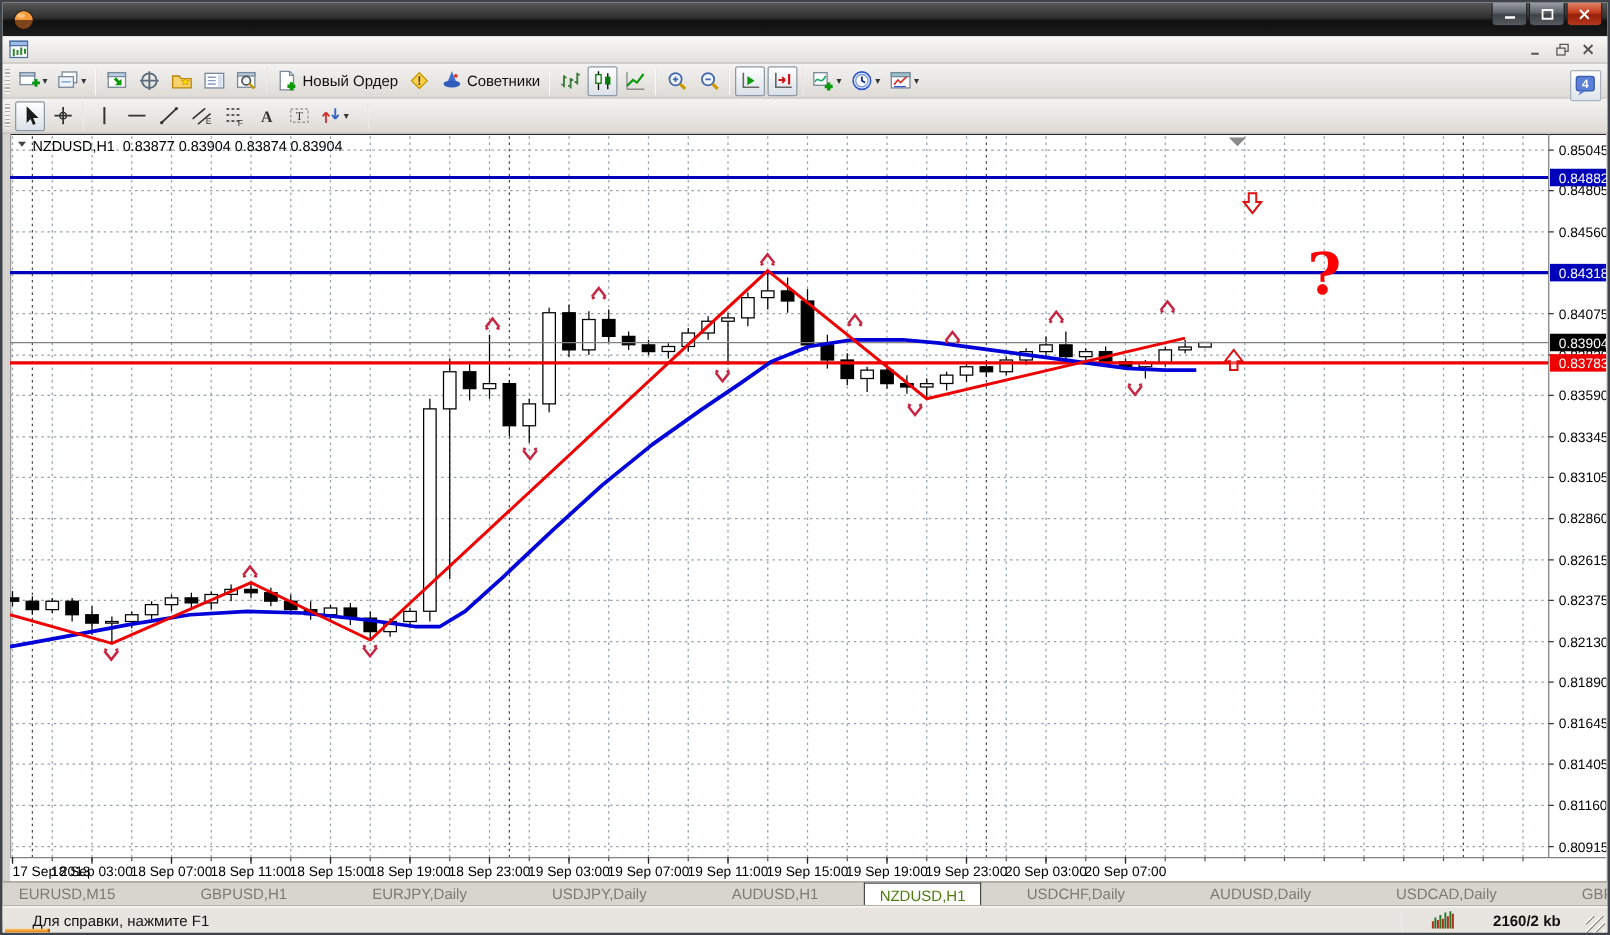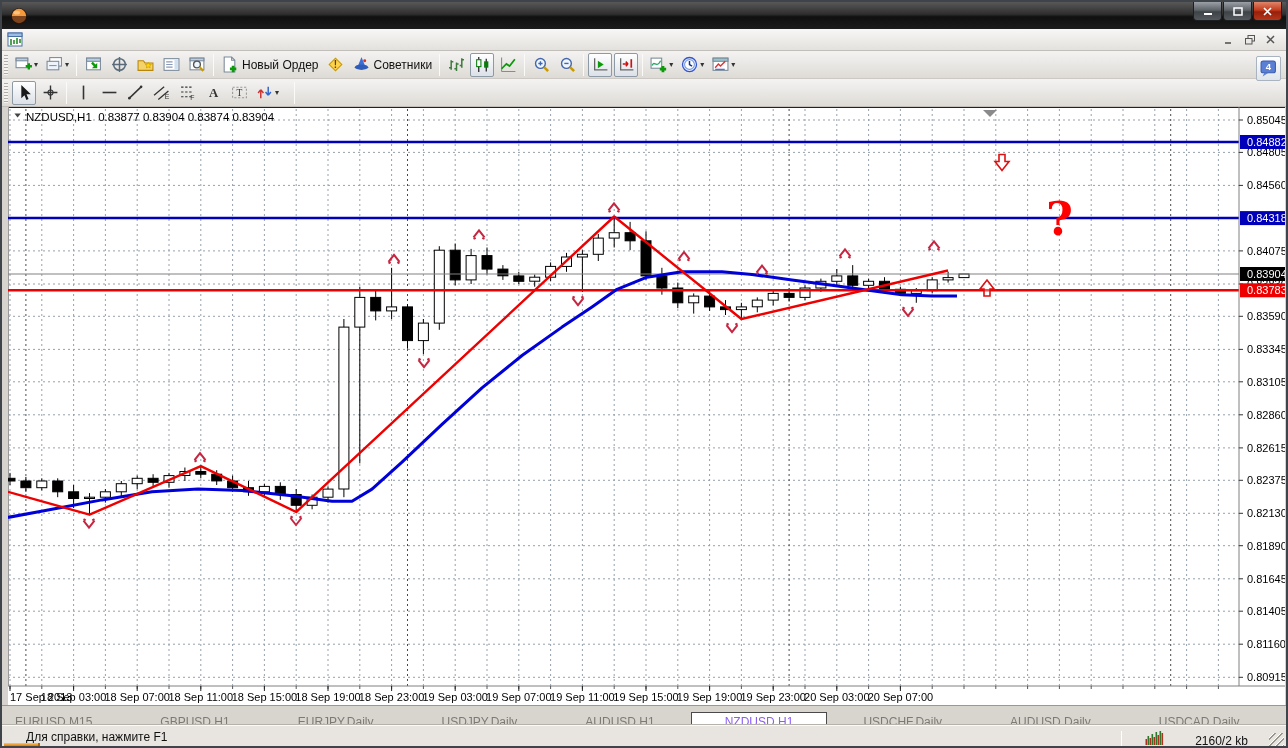--- a/index.html
+++ b/index.html
@@ -42,34 +42,34 @@
   .tfbtn{height:21px;min-width:27px;display:flex;align-items:center;justify-content:center;
     font-size:11px;color:#333;border:1px solid transparent;border-radius:2px;margin:0 1px;}
   .tfbtn.on{border:1px solid #8e99a6;background:linear-gradient(#ffffff,#e8ecf1);color:#000;}
   .community{position:absolute;right:5px;top:54px;width:25px;height:25px;
     border:1px solid #a9b4c0;border-radius:2px;background:linear-gradient(#fff,#dfe5ec);
     display:flex;align-items:center;justify-content:center;}
   
   #chart-svg{position:absolute;left:6px;top:105px;background:#fff;display:block;}
   
   .tabsbar{position:absolute;left:0;top:703px;width:100%;height:32px;background:#d8d5cf;
-    border-top:1px solid #9b988f;display:flex;align-items:center;font-size:12px;gap:21px;}
+    border-top:1px solid #9b988f;display:flex;align-items:flex-start;font-size:12px;gap:21px;}
   .tab{height:17px;display:flex;align-items:center;padding:0 13px;color:#7d7a74;white-space:nowrap;}
   .tab.active{height:20px;background:#fff;border:1px solid #4a4a4a;border-bottom:none;
-    color:#8b5cf6;margin:0 2px;padding:0 33px;}
+    color:#4d7c0f;margin:0 2px;padding:0 12px;}
   .tabsep{width:1px;height:11px;background:#8f8c86;margin-bottom:3px;}
   .tabscroll{margin-left:auto;display:flex;align-items:center;height:100%;padding-right:8px;color:#555;}
   .tabscroll svg{margin-left:6px;}
   
   .statusbar{position:absolute;left:0;top:723px;width:100%;height:23px;background:#e8e5e0;
     border-top:1px solid #fbfaf9;box-shadow:0 -1px 0 #b5b2ac;display:flex;align-items:center;
     font-size:12px;color:#111;}
   .statusbar .help{padding-left:24px;}
   .ssep{width:1px;height:17px;background:#b5b2ac;border-right:1px solid #fff;}
-  .traffic{display:flex;align-items:flex-end;margin-left:auto;}
+  .traffic{display:flex;align-items:center;margin-left:auto;font-weight:bold;}
   .traffic .txt{width:95px;text-align:center;}
   .gripcorner{width:15px;height:15px;margin:6px 2px 0 0;
     background:repeating-linear-gradient(135deg,transparent 0 3px,#fff 3px 4px,#9a978f 4px 5px);}
   .orangestrip{position:absolute;left:2px;bottom:0px;width:36px;height:3px;
     background:linear-gradient(#ffc46a,#e07c00);border-right:2px solid #b35f00;}
 </style>
 </head>
 <body>
 
 <div class="window">

